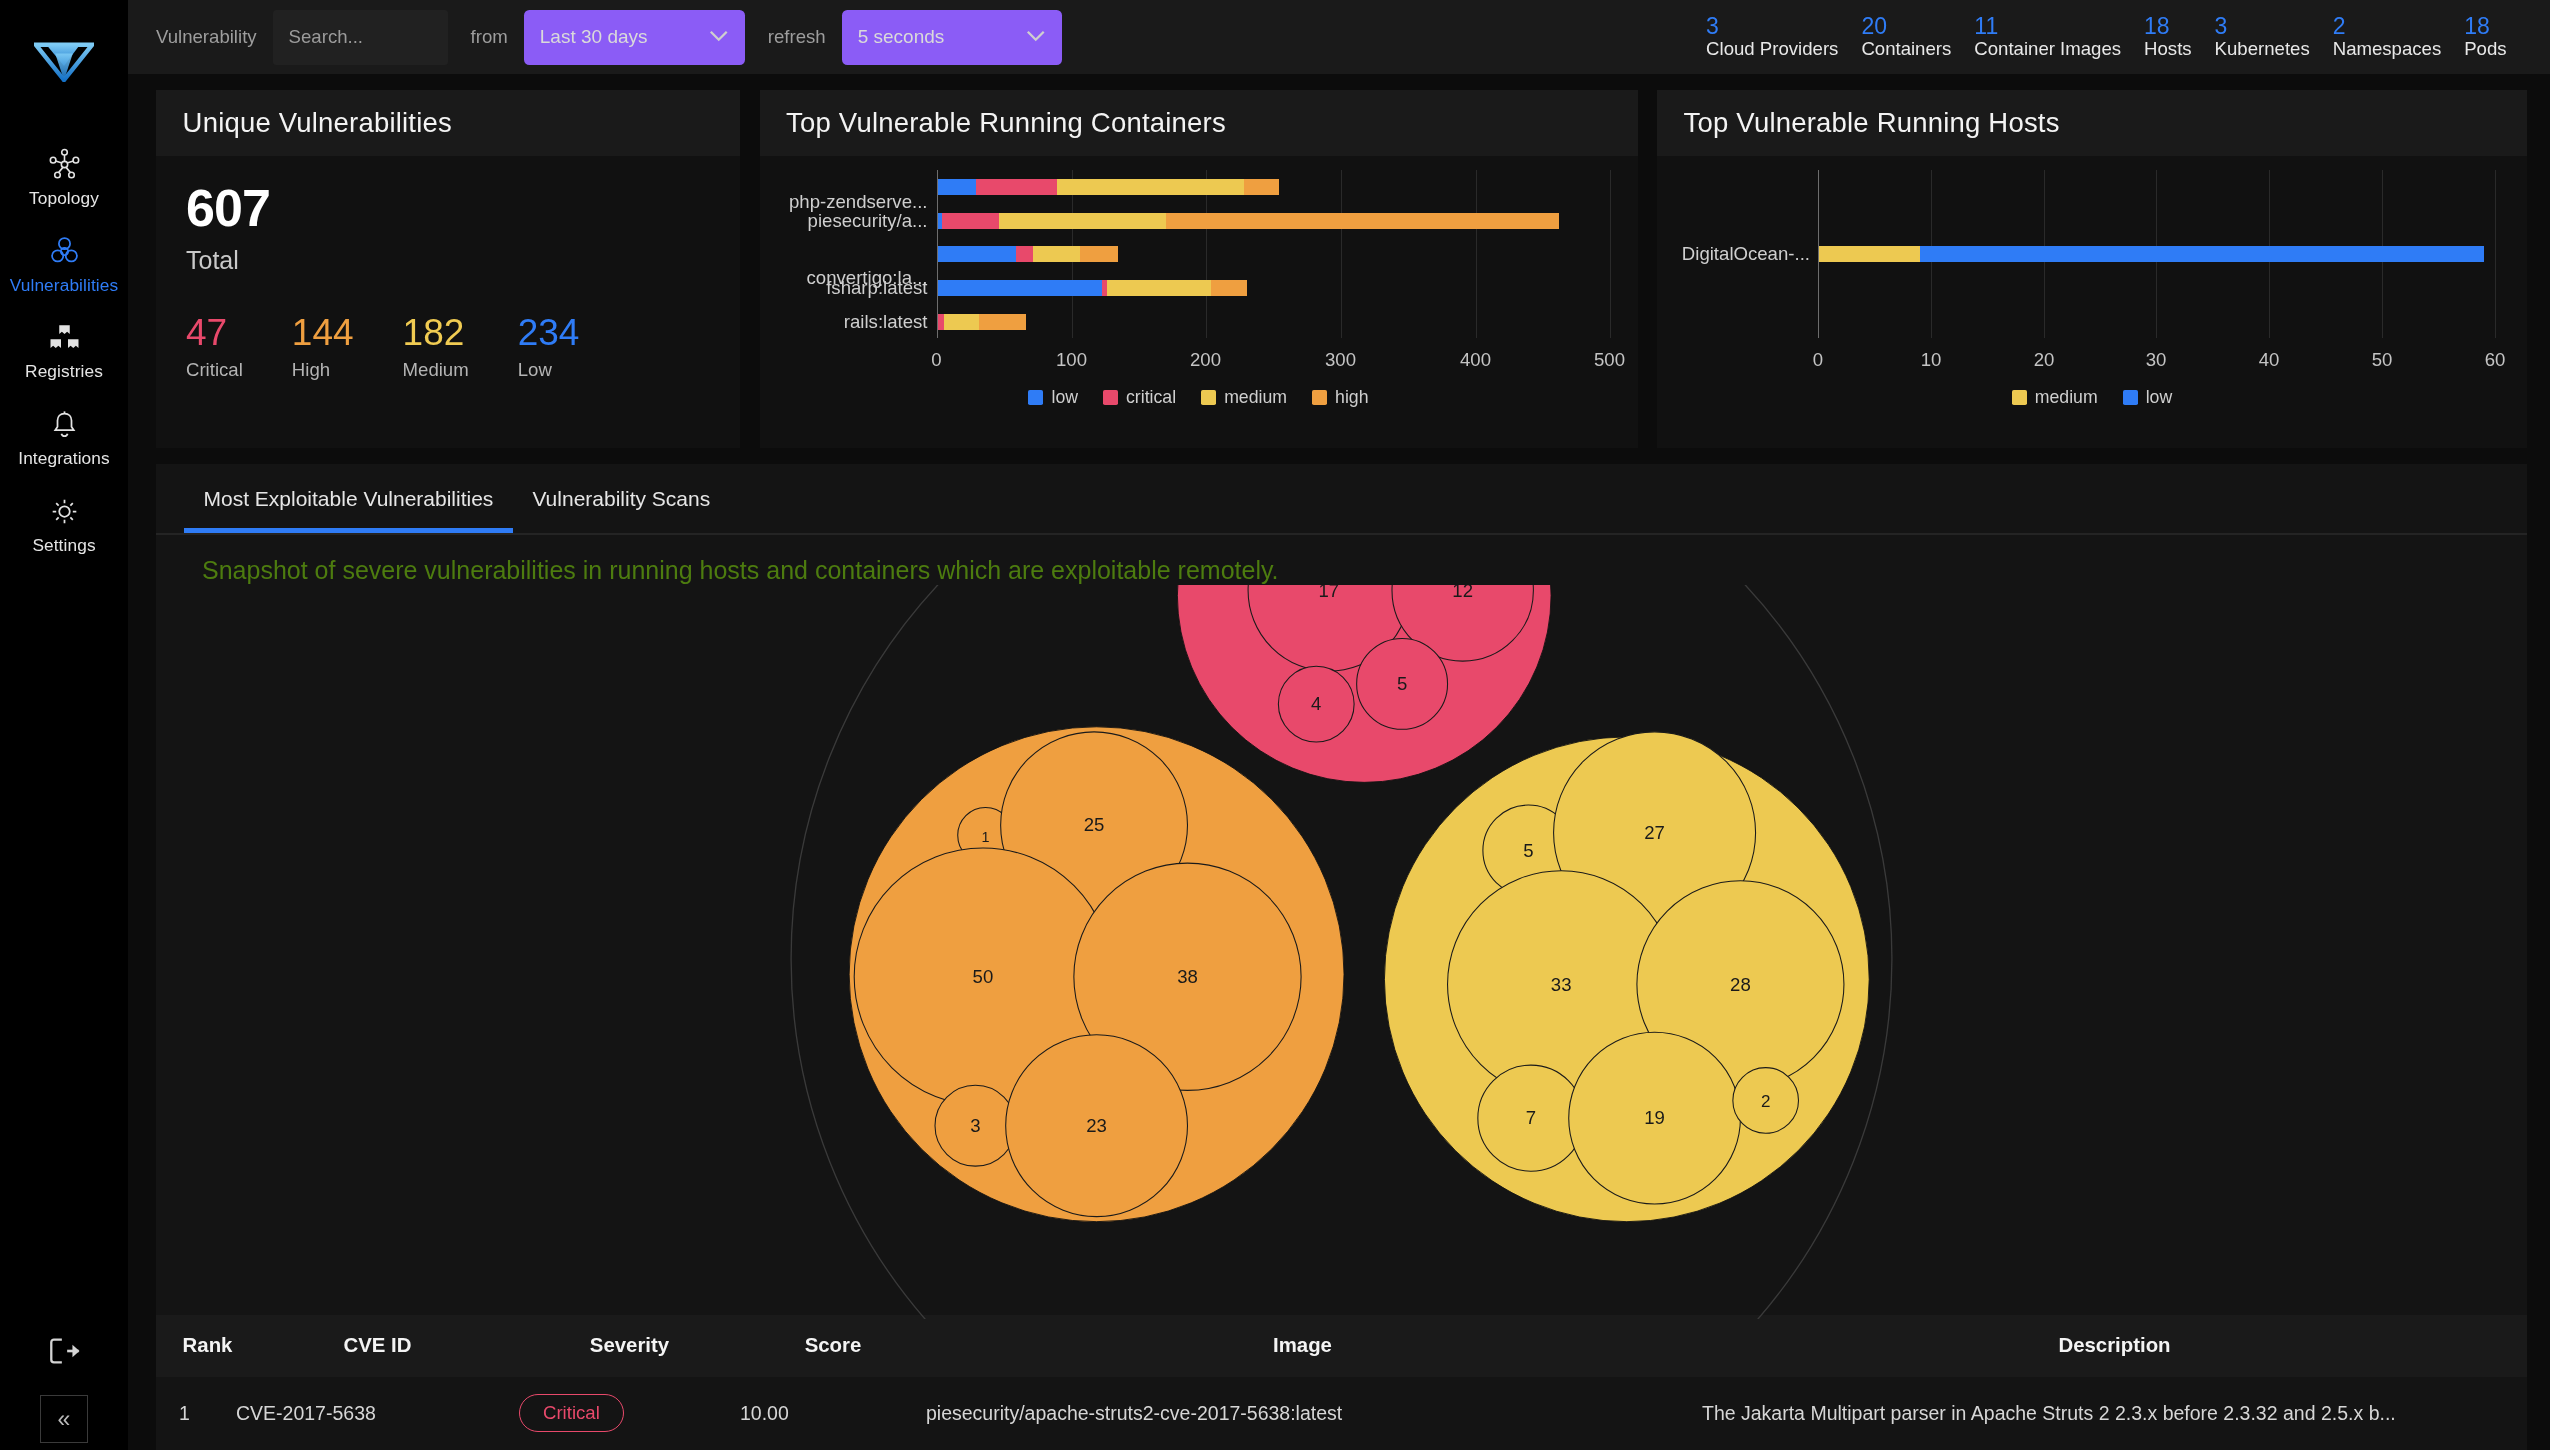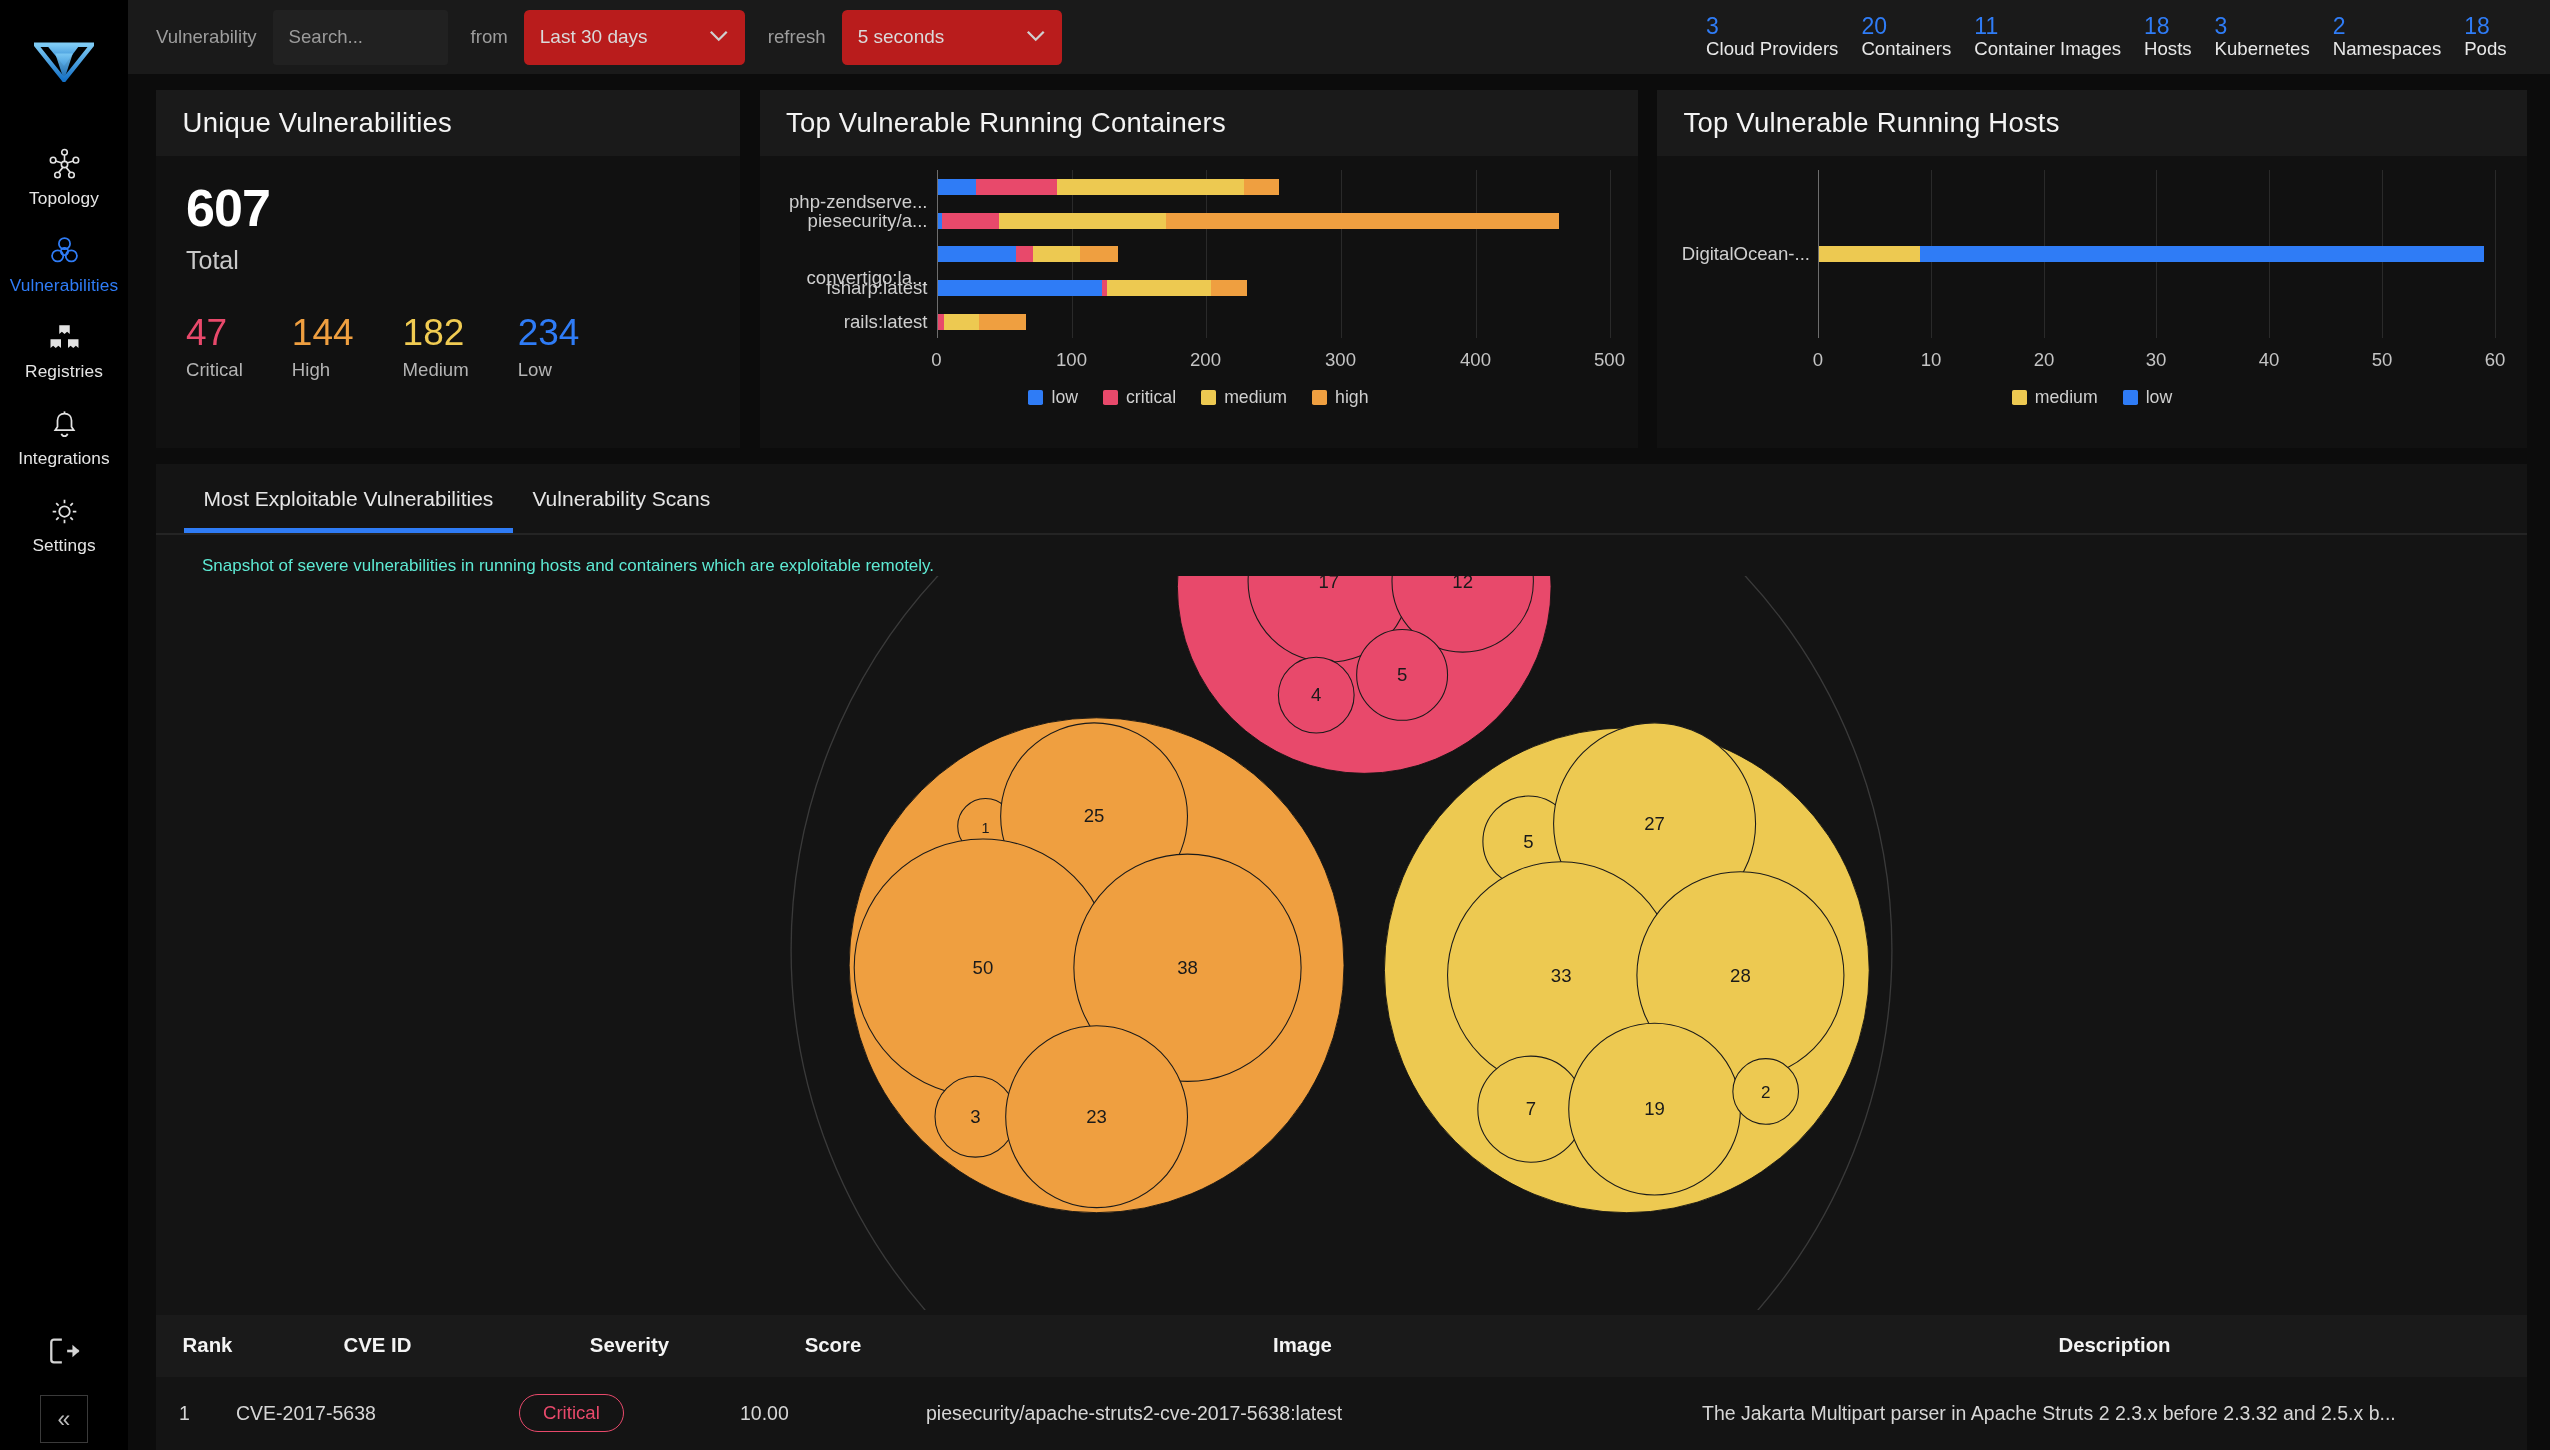--- a/index.html
+++ b/index.html
@@ -50,21 +50,21 @@
     display: flex; align-items: center; padding: 0 23px 0 28px;
   }
   .hdr-label { font-size: 18.6px; color: #9d9d9d; margin-right: 16px; white-space: nowrap; }
   .search-box {
     width: 175px; height: 55px; background: #212121; border: none; border-radius: 3.5px;
     color: #cfcfcf; font-size: 18.6px; padding: 0 16px;
     font-family: "Liberation Sans", sans-serif;
   }
   .search-box::placeholder { color: #9b9b9b; }
   .select-wrap {
-    position: relative; height: 55px; background: #b91c1c; border-radius: 5.3px;
+    position: relative; height: 55px; background: #8b5cf6; border-radius: 5.3px;
     display: flex; align-items: center; padding: 0 16px; margin-left: 0; cursor: pointer;
   }
   .select-wrap .sel-text { font-size: 19px; color: #dadada; white-space: nowrap; }
   .chev { margin-left: 30px; color: #cfcfcf; font-size: 13.3px; line-height: 1; }
   .sel-30 { width: 221px; justify-content: space-between; }
   .sel-5  { width: 220px; justify-content: space-between; }
   .spacer { flex: 1; }
   .stats { display: flex; align-items: flex-start; gap: 0; padding-right: 8.9px; }
   .stat { display: flex; flex-direction: column; align-items: flex-start; padding: 0 11.5px; }
   .stat .num { font-size: 23px; color: #2f7cf6; line-height: 1.05; }
@@ -108,21 +108,21 @@
   .lg-tx { font-size: 17.7px; color: #cfcfcf; }
 
   
   .tabs-card { margin: 16px 23px 0 28px; background: #141414; flex: 1; display: flex; flex-direction: column; min-height: 0; }
   .tabs { display: flex; height: 69px; align-items: flex-start; padding-left: 28px; gap: 0; }
   .tab { font-size: 21px; color: #e6e6e6; padding: 0 19.5px; height: 69px; display: flex; align-items: center; cursor: pointer; position: relative; }
   .tab.active::after {
     content: ""; position: absolute; left: 0; right: 0; bottom: 0; height: 5.3px; background: #2f7cf6;
   }
   .tabs-underline { height: 1.8px; background: #242424; }
-  .snapshot { font-size: 17px; color: #5eead4; padding: 21px 0 0 46px; }
+  .snapshot { font-size: 25px; color: #4d7c0f; padding: 21px 0 0 46px; }
   .bubble-area { flex: 1; position: relative; min-height: 0; }
 
   
   .table-wrap { margin: 0 23px 0 28px; background: #141414; }
   table { width: 100%; border-collapse: collapse; table-layout: fixed; }
   thead th {
     background: #1a1a1a; text-align: center; font-size: 20.4px; color: #f4f4f4;
     font-weight: 700; padding: 19.5px 0 19.5px 0; height: 62px;
   }
   tbody td { font-size: 19.5px; color: #d6d6d6; padding: 17.7px 0; height: 58px; vertical-align: middle; }

